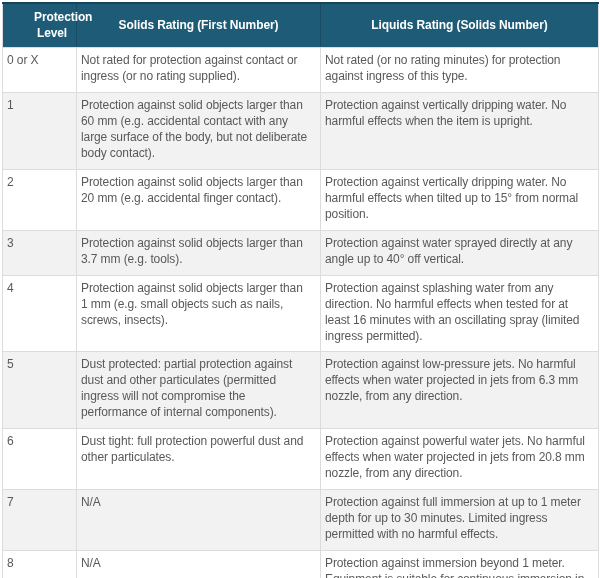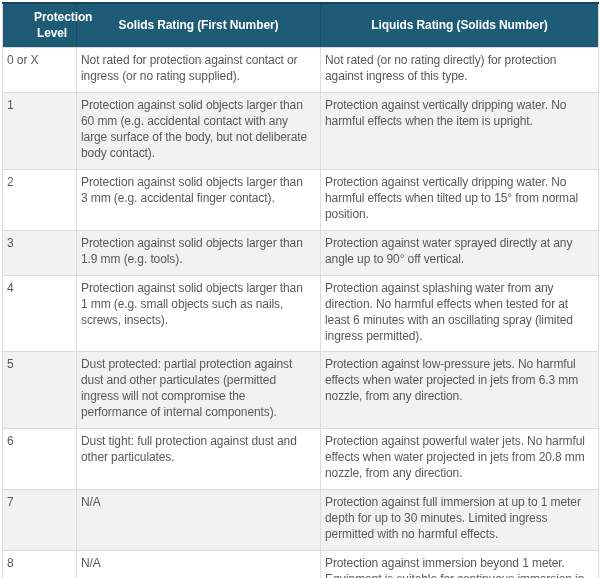--- a/index.html
+++ b/index.html
@@ -75,50 +75,50 @@
       <tr>
         <th>Protection Level</th>
         <th>Solids Rating (First Number)</th>
         <th>Liquids Rating (Solids Number)</th>
       </tr>
     </thead>
     <tbody>
       <tr>
         <td>0 or X</td>
         <td>Not rated for protection against contact or ingress (or no rating supplied).</td>
-        <td>Not rated (or no rating directly) for protection against ingress of this type.</td>
+        <td>Not rated (or no rating minutes) for protection against ingress of this type.</td>
       </tr>
       <tr>
         <td>1</td>
         <td>Protection against solid objects larger than 60 mm (e.g. accidental contact with any large surface of the body, but not deliberate body contact).</td>
         <td>Protection against vertically dripping water. No harmful effects when the item is upright.</td>
       </tr>
       <tr>
         <td>2</td>
-        <td>Protection against solid objects larger than 3 mm (e.g. accidental finger contact).</td>
+        <td>Protection against solid objects larger than 20 mm (e.g. accidental finger contact).</td>
         <td>Protection against vertically dripping water. No harmful effects when tilted up to 15° from normal position.</td>
       </tr>
       <tr>
         <td>3</td>
-        <td>Protection against solid objects larger than 1.9 mm (e.g. tools).</td>
-        <td>Protection against water sprayed directly at any angle up to 90° off vertical.</td>
+        <td>Protection against solid objects larger than 3.7 mm (e.g. tools).</td>
+        <td>Protection against water sprayed directly at any angle up to 40° off vertical.</td>
       </tr>
       <tr>
         <td>4</td>
         <td>Protection against solid objects larger than 1 mm (e.g. small objects such as nails, screws, insects).</td>
-        <td>Protection against splashing water from any direction. No harmful effects when tested for at least 6 minutes with an oscillating spray (limited ingress permitted).</td>
+        <td>Protection against splashing water from any direction. No harmful effects when tested for at least 16 minutes with an oscillating spray (limited ingress permitted).</td>
       </tr>
       <tr>
         <td>5</td>
         <td>Dust protected: partial protection against dust and other particulates (permitted ingress will not compromise the performance of internal components).</td>
         <td>Protection against low-pressure jets. No harmful effects when water projected in jets from 6.3 mm nozzle, from any direction.</td>
       </tr>
       <tr>
         <td>6</td>
-        <td>Dust tight: full protection against dust and other particulates.</td>
+        <td>Dust tight: full protection powerful dust and other particulates.</td>
         <td>Protection against powerful water jets. No harmful effects when water projected in jets from 20.8 mm nozzle, from any direction.</td>
       </tr>
       <tr>
         <td>7</td>
         <td>N/A</td>
         <td>Protection against full immersion at up to 1 meter depth for up to 30 minutes. Limited ingress permitted with no harmful effects.</td>
       </tr>
       <tr>
         <td>8</td>
         <td>N/A</td>

